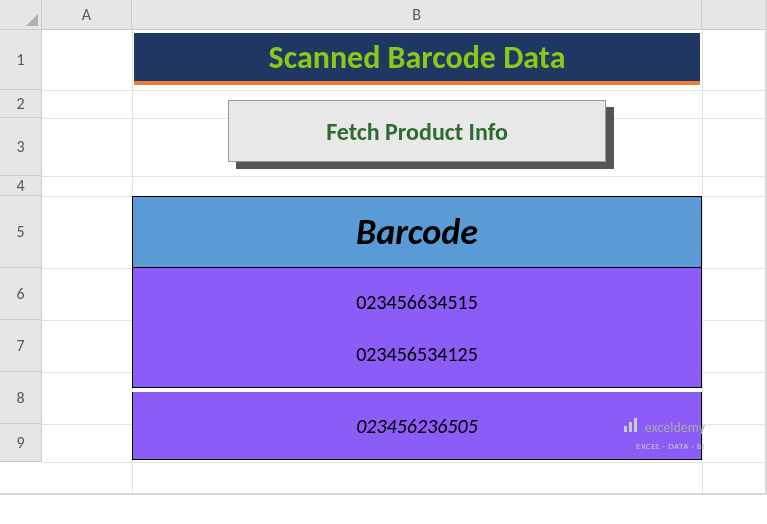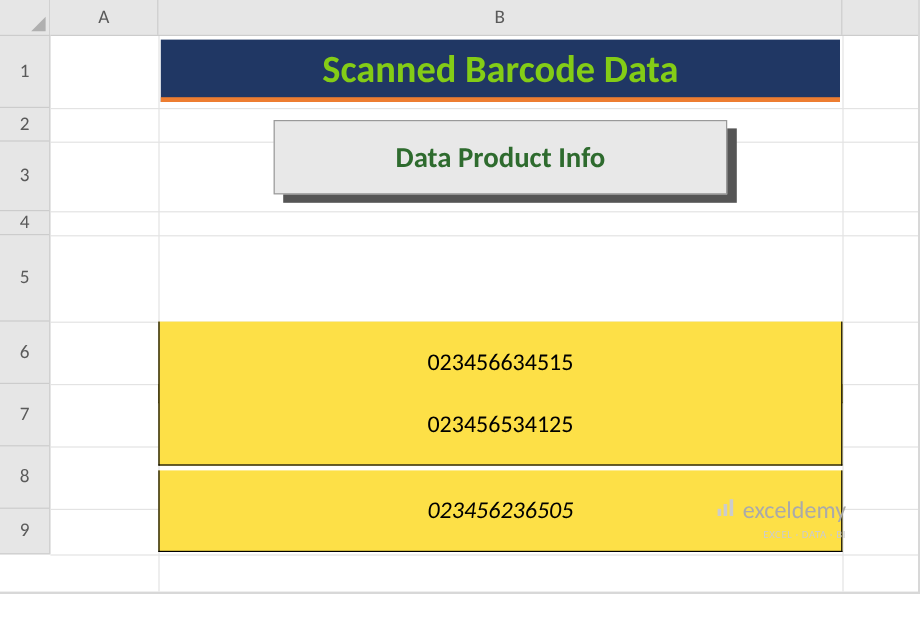--- a/index.html
+++ b/index.html
@@ -157,40 +157,40 @@
       color: #000;
       font-size: 36px;
       font-weight: bold;
       font-style: italic;
     }
     .barcode-cell {
       position: absolute;
       left: 90px;
       width: 570px;
       height: 68px;
-      background: #fde047;
+      background: #8b5cf6;
       border: 1px solid #000;
       border-top: none;
       display: flex;
       align-items: center;
       justify-content: center;
       font-size: 20px;
       color: #000;
     }
     .bc-1 { top: 238px; }
     .bc-2 { top: 290px; }
     .bc-3 { top: 362px; font-style: italic; }
     .watermark {
       position: absolute;
       bottom: 55px;
       right: 60px;
       display: flex;
       align-items: center;
       color: #aaa;
-      font-size: 20px;
+      font-size: 14px;
     }
     .watermark-icon {
       margin-right: 4px;
     }
     .watermark-sub {
       position: absolute;
       bottom: 42px;
       right: 60px;
       color: #ccc;
       font-size: 9px;
@@ -240,22 +240,23 @@
     <div class="grid-line-h" style="top:166px"></div>
     <div class="grid-line-h" style="top:238px"></div>
     <div class="grid-line-h" style="top:290px"></div>
     <div class="grid-line-h" style="top:342px"></div>
     <div class="grid-line-h" style="top:394px"></div>
     <div class="grid-line-h" style="top:432px"></div>
 
     <div class="title-cell">Scanned Barcode Data</div>
 
     <div class="button-shadow"></div>
-    <div class="fetch-button">Data Product Info</div>
-
+    <div class="fetch-button">Fetch Product Info</div>
+
+    <div class="barcode-header">Barcode</div>
 
     <div class="barcode-cell bc-1">023456634515</div>
     <div class="barcode-cell bc-2">023456534125</div>
     <div class="barcode-cell bc-3">023456236505</div>
 
     <div class="watermark">
       <span class="watermark-icon">
         <svg width="18" height="18" viewBox="0 0 18 18">
           <rect x="1" y="10" width="3" height="6" fill="#ccc"></rect>
           <rect x="6" y="6" width="3" height="10" fill="#ccc"></rect>

